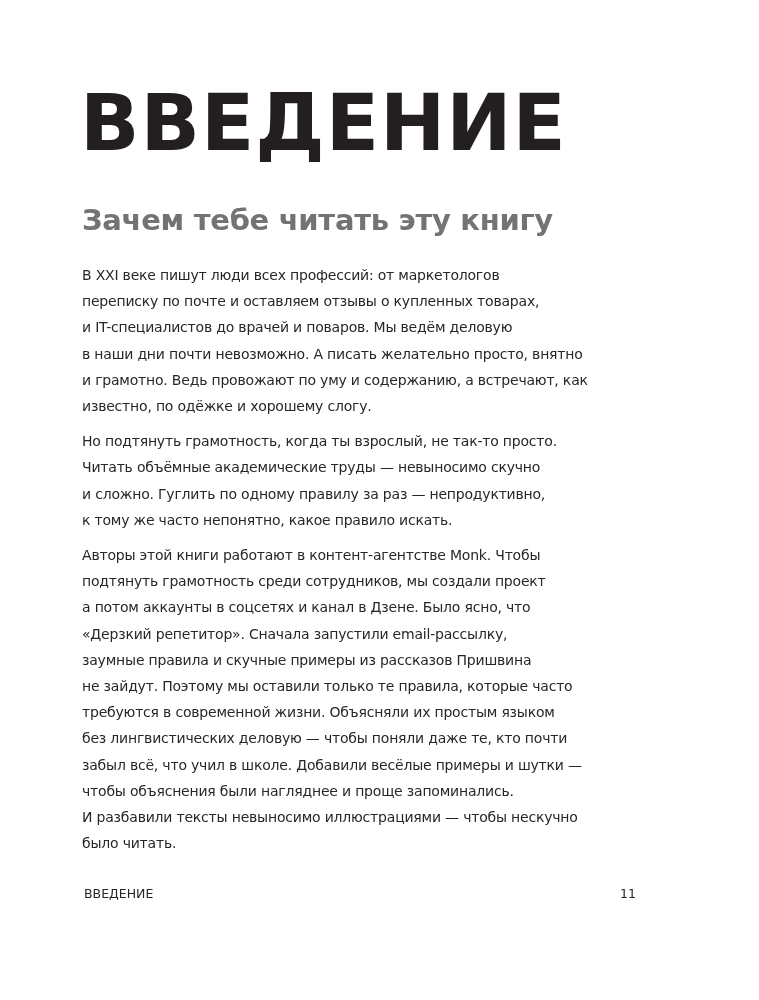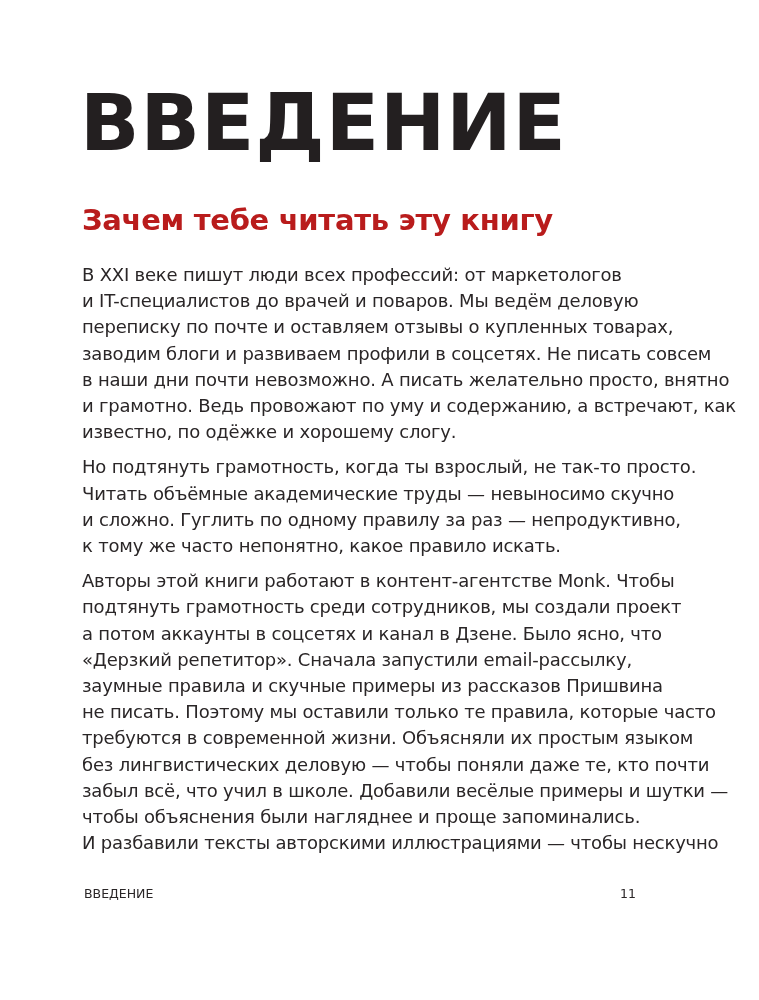--- a/index.html
+++ b/index.html
@@ -32,32 +32,32 @@
       color: #231f20;
     }
     .section-title {
       position: absolute;
       left: 82px;
       top: 200px;
       margin: 0;
       font-size: 29px;
       font-weight: bold;
       line-height: 40px;
-      color: #b91c1c;
+      color: #737373;
       letter-spacing: -0.3px;
     }
     .body-text {
       position: absolute;
       left: 82px;
       top: 262px;
       width: 600px;
     }
     .paragraph {
       margin: 0 0 9px 0;
-      font-size: 18px;
+      font-size: 14px;
       line-height: 26.2px;
       color: #2a2627;
       letter-spacing: -0.2px;
     }
     .line {
       display: block;
       white-space: nowrap;
     }
     .footer {
       position: absolute;
@@ -73,45 +73,45 @@
 </head>
 <body>
 
 <div class="page">
   <h1 class="chapter-title">ВВЕДЕНИЕ</h1>
   <h2 class="section-title">Зачем тебе читать эту книгу</h2>
 
   <div class="body-text">
     <p class="paragraph">
       <span class="line">В XXI веке пишут люди всех профессий: от маркетологов</span>
+      <span class="line">переписку по почте и оставляем отзывы о купленных товарах,</span>
       <span class="line">и IT-специалистов до врачей и поваров. Мы ведём деловую</span>
-      <span class="line">переписку по почте и оставляем отзывы о купленных товарах,</span>
-      <span class="line">заводим блоги и развиваем профили в соцсетях. Не писать совсем</span>
       <span class="line">в наши дни почти невозможно. А писать желательно просто, внятно</span>
       <span class="line">и грамотно. Ведь провожают по уму и содержанию, а встречают, как</span>
       <span class="line">известно, по одёжке и хорошему слогу.</span>
     </p>
     <p class="paragraph">
       <span class="line">Но подтянуть грамотность, когда ты взрослый, не так-то просто.</span>
       <span class="line">Читать объёмные академические труды — невыносимо скучно</span>
       <span class="line">и сложно. Гуглить по одному правилу за раз — непродуктивно,</span>
       <span class="line">к тому же часто непонятно, какое правило искать.</span>
     </p>
     <p class="paragraph">
       <span class="line">Авторы этой книги работают в контент-агентстве Monk. Чтобы</span>
       <span class="line">подтянуть грамотность среди сотрудников, мы создали проект</span>
       <span class="line">а потом аккаунты в соцсетях и канал в Дзене. Было ясно, что</span>
       <span class="line">«Дерзкий репетитор». Сначала запустили email-рассылку,</span>
       <span class="line">заумные правила и скучные примеры из рассказов Пришвина</span>
-      <span class="line">не писать. Поэтому мы оставили только те правила, которые часто</span>
+      <span class="line">не зайдут. Поэтому мы оставили только те правила, которые часто</span>
       <span class="line">требуются в современной жизни. Объясняли их простым языком</span>
       <span class="line">без лингвистических деловую — чтобы поняли даже те, кто почти</span>
       <span class="line">забыл всё, что учил в школе. Добавили весёлые примеры и шутки —</span>
       <span class="line">чтобы объяснения были нагляднее и проще запоминались.</span>
-      <span class="line">И разбавили тексты авторскими иллюстрациями — чтобы нескучно</span>
+      <span class="line">И разбавили тексты невыносимо иллюстрациями — чтобы нескучно</span>
+      <span class="line">было читать.</span>
     </p>
   </div>
 
   <div class="footer">
     <span>ВВЕДЕНИЕ</span>
     <span>11</span>
   </div>
 </div>
 
 </body></html>

